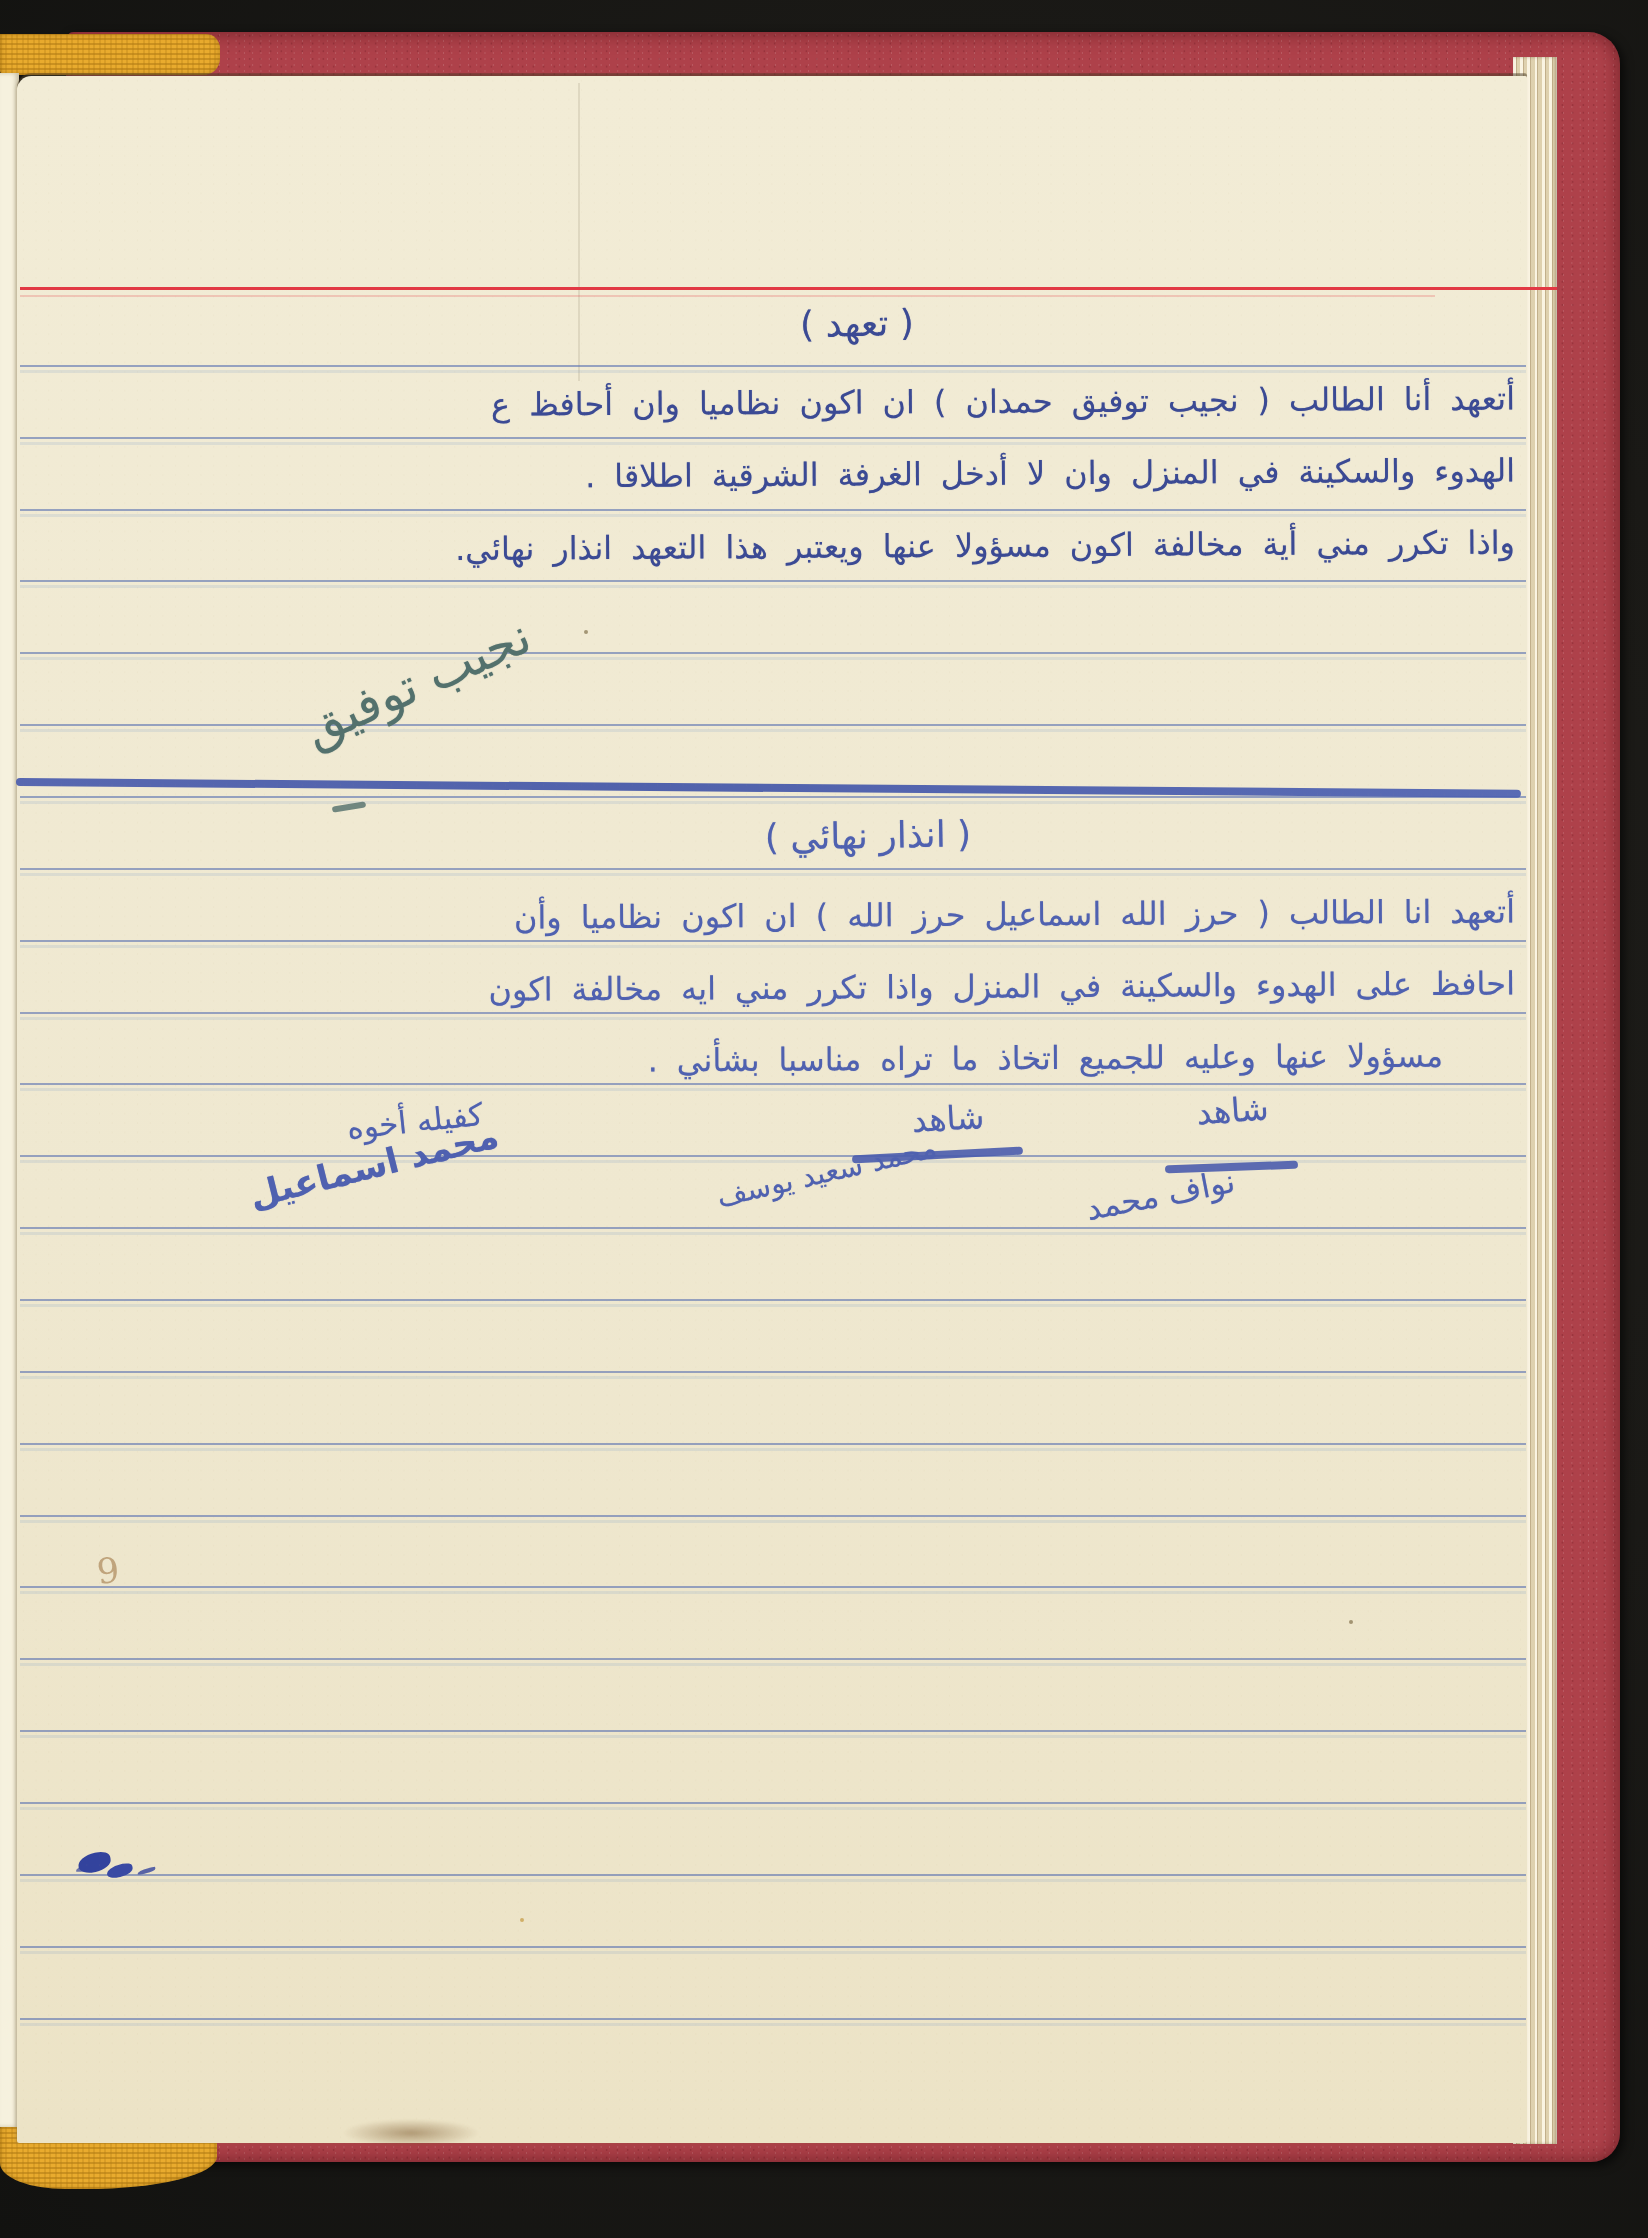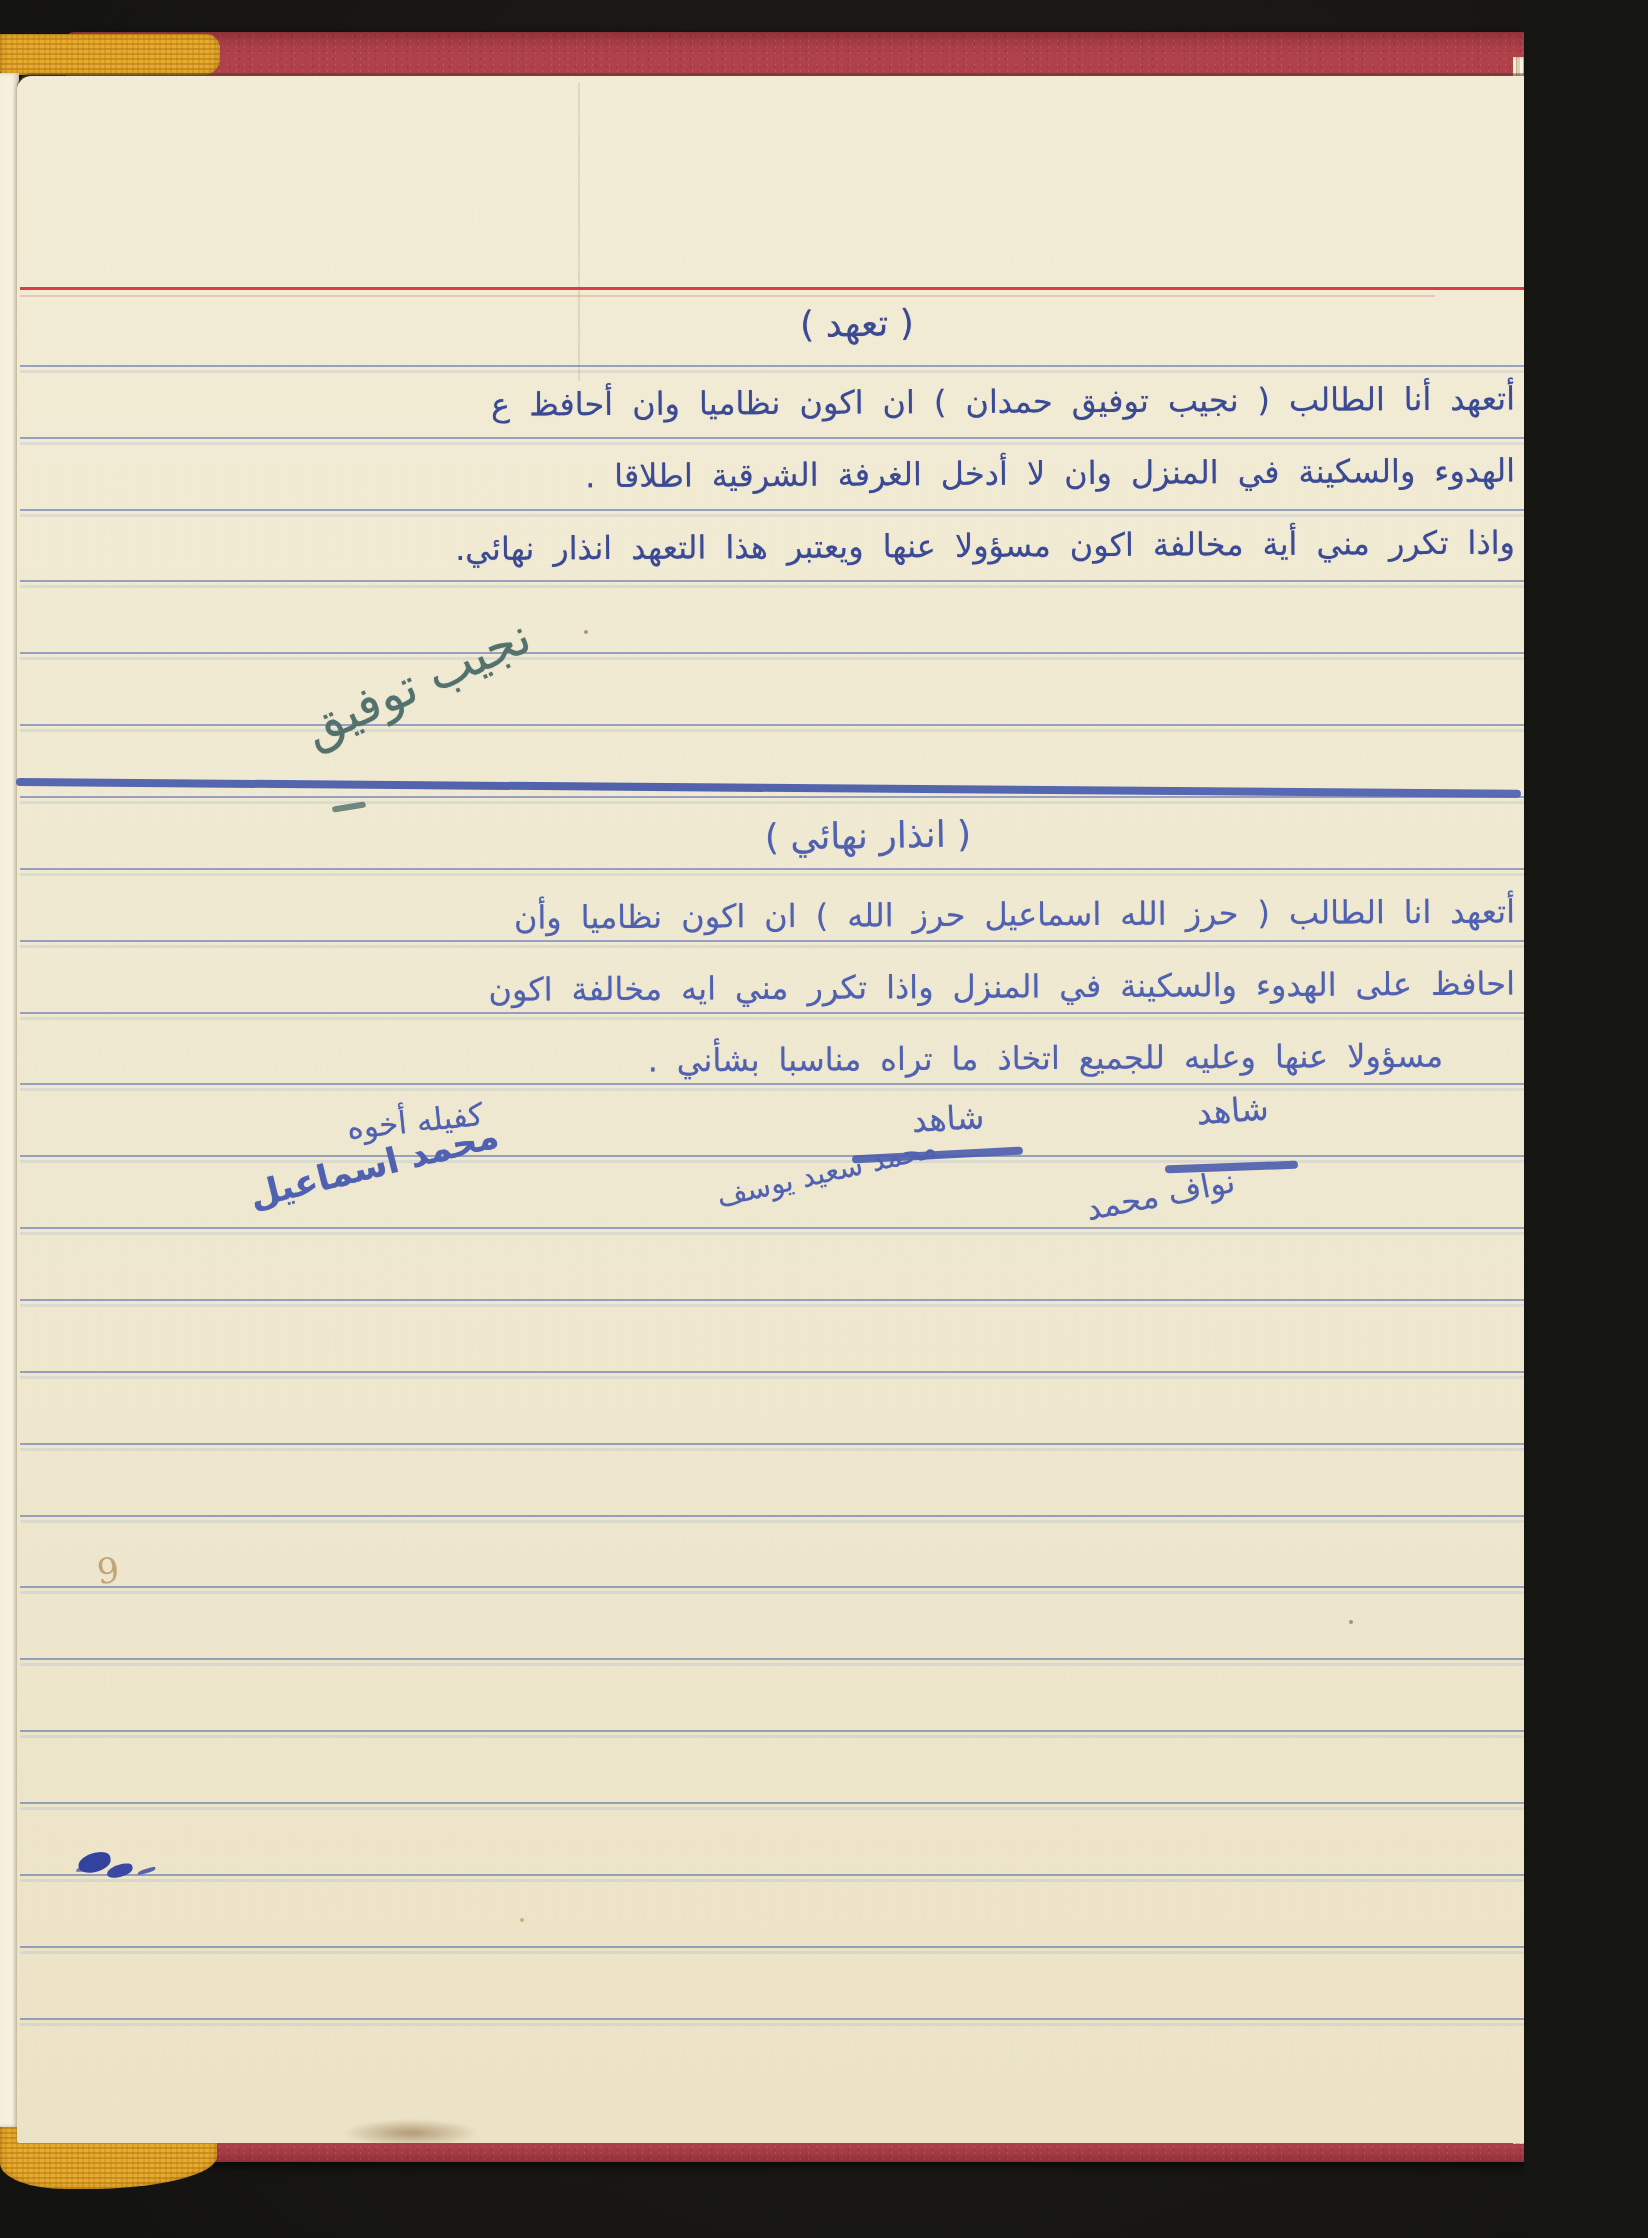--- a/index.html
+++ b/index.html
@@ -1,18 +1,18 @@
 <!DOCTYPE html>
 <html lang="ar" style="font-size:8.8px"><head>
 <meta charset="utf-8">
 <style>
   html,body{margin:0;padding:0;background:#151512;}
-  #stage{position:relative;width:1504px;height:2239px;overflow:hidden;
+  #stage{position:relative;width:1648px;height:2239px;overflow:hidden;
          background:radial-gradient(ellipse at 60% 45%, #23221e 0%, #1a1916 55%, #121210 100%);
-         font-family:"DejaVu Sans", sans-serif;padding-left:20px;}
+         font-family:"DejaVu Sans", sans-serif;}
   .abs{position:absolute;}
 
   
   #cover{left:66px;top:32px;width:1554px;height:2130px;
          border-radius:7.7px 32px 29px 7.7px;
          background:#ae414a;
          background-image:
            radial-gradient(rgba(255,255,255,.14) 0.7px, transparent 1.1px),
            radial-gradient(rgba(80,10,16,.28) 0.8px, transparent 1.2px);
          background-size:8.3px 6px,10.5px 7.7px;

